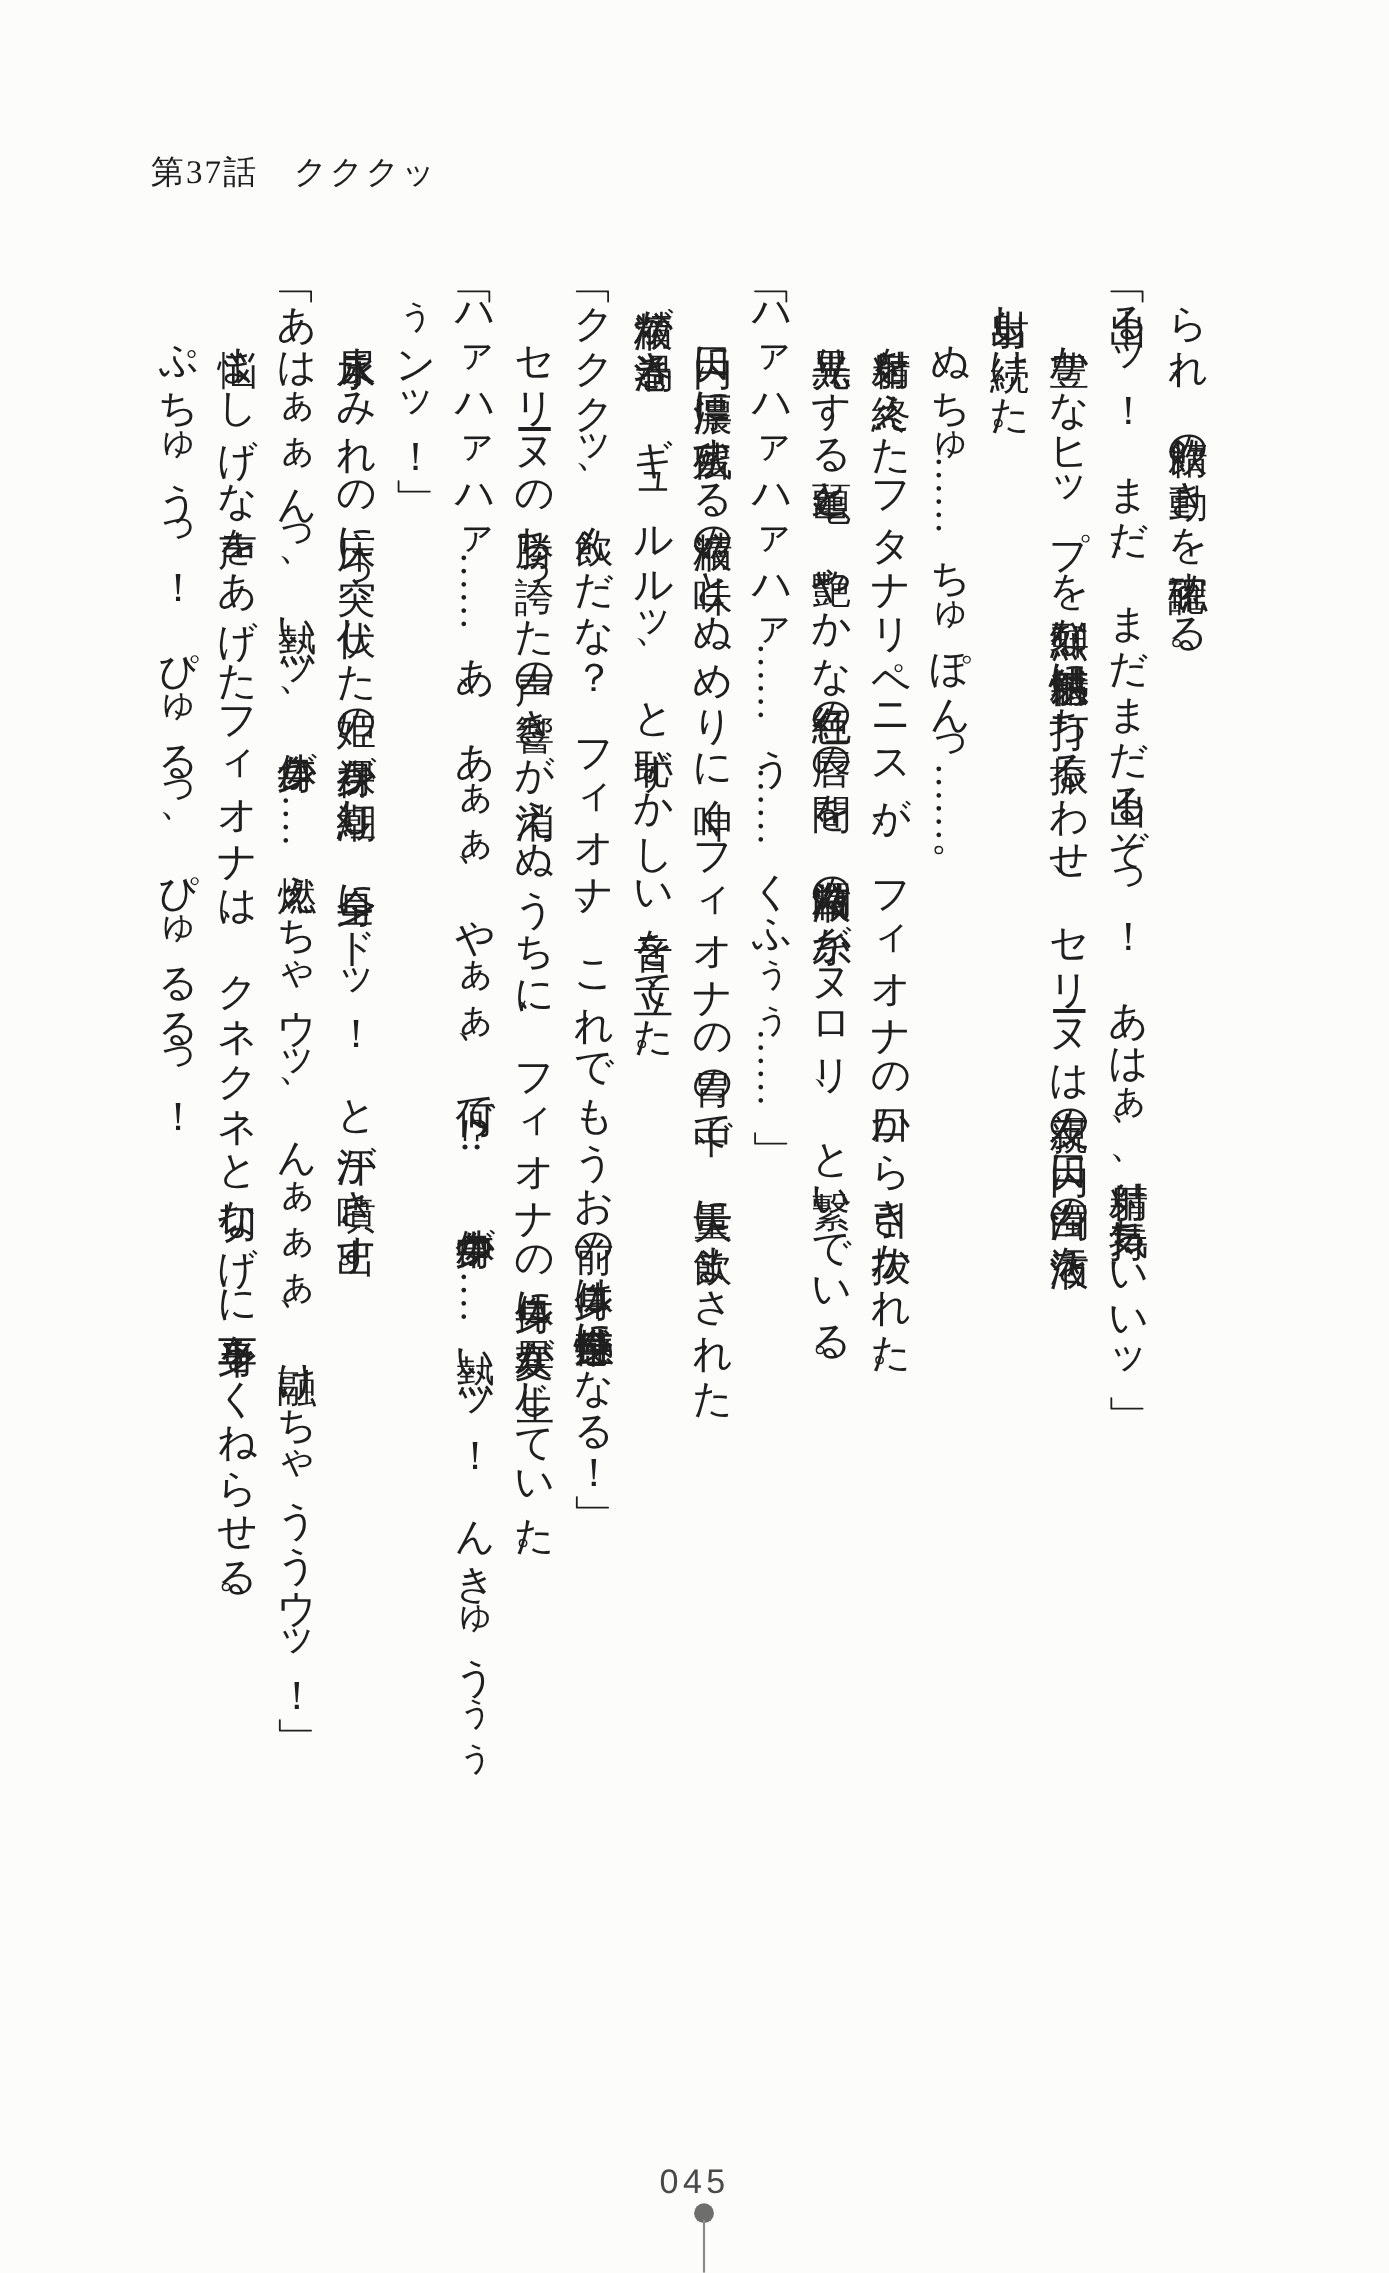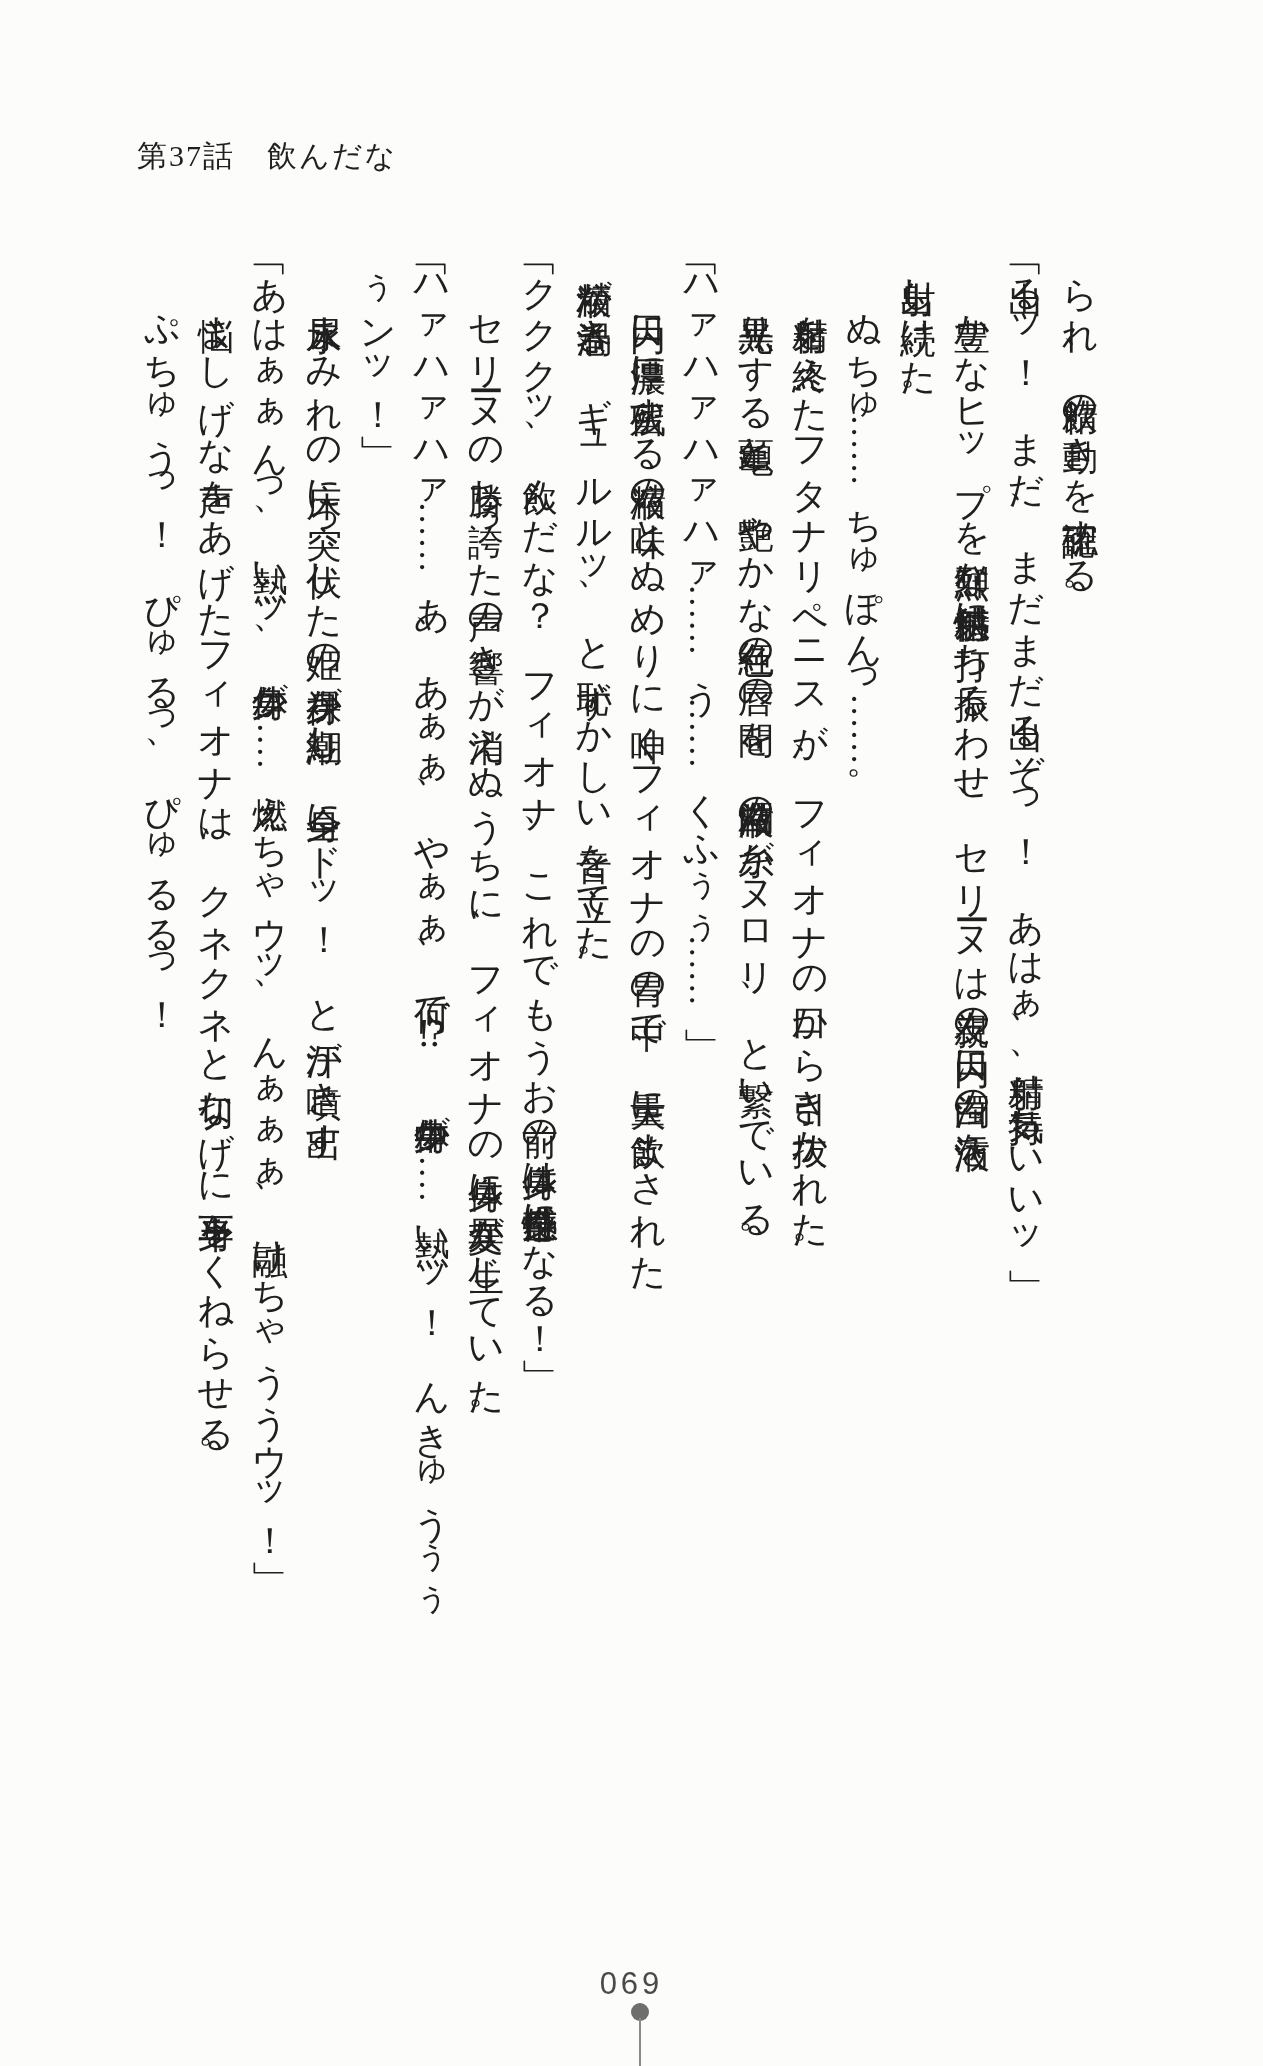--- a/index.html
+++ b/index.html
@@ -57,21 +57,21 @@
   .footer-line {
     position:absolute;
     left:639px; top:2018px;
     width:2px; height:48px;
     background:#8a8a8a;
   }
 </style>
 </head>
 <body>
 
-<div class="chapter-header">第37話　飲んだな</div>
+<div class="chapter-header">第37話　クククッ</div>
 
 <div class="text-body">
     <p>られ、飲精の動きを確認する。</p>
     <p>「出るッ！　まだ、まだまだ出るぞっ！　あはぁ、射精、気持ちいいッ」</p>
     <p class="indent">豊かなヒップを鮮烈な射精快感に打ち振るわせ、セリーヌは親友の口内に白濁の汚液を</p>
     <p>射出し続けた。</p>
     <p class="indent">ぬちゅ……ちゅぽんっ……。</p>
     <p class="indent">射精を終えたフタナリペニスが、フィオナの口から引き抜かれた。</p>
     <p class="indent">黒光りする亀頭と、艶やかな紅色の唇の間を、白濁粘液の糸がヌロリ、と繋いでいる。</p>
     <p>「ハァハァハァハァ……う……くふぅぅ……」</p>
@@ -80,17 +80,17 @@
     <p>「クククッ、飲んだな？　フィオナ、これでもうお前の身体は全身性感帯になる！」</p>
     <p class="indent">セリーヌの勝ち誇った声の響きが消えぬうちに、フィオナの身体に異変が生じていた。</p>
     <p>「ハァハァハァ……あ、あぁぁ、やぁぁ、何で⁉　身体中が……熱いッ！　んきゅうぅぅ</p>
     <p>ぅンッ！」</p>
     <p class="indent">尿水まみれの床に突っ伏した姫の裸身が紅潮し、全身にドッ！　と汗が噴き出す。</p>
     <p>「あはぁぁんっ、熱いッ、身体が……燃えちゃウッ、んぁぁぁ、融けちゃううウッ！」</p>
     <p class="indent">悩ましげな声をあげたフィオナは、クネクネと切なげに下半身をくねらせる。</p>
     <p class="indent">ぷちゅうっ！　ぴゅるっ、ぴゅるるっ！</p>
   </div>
 
-<div class="page-number">069</div>
+<div class="page-number">045</div>
 
 <div class="footer-dot"></div>
 
 <div class="footer-line"></div>
 
 </body></html>

